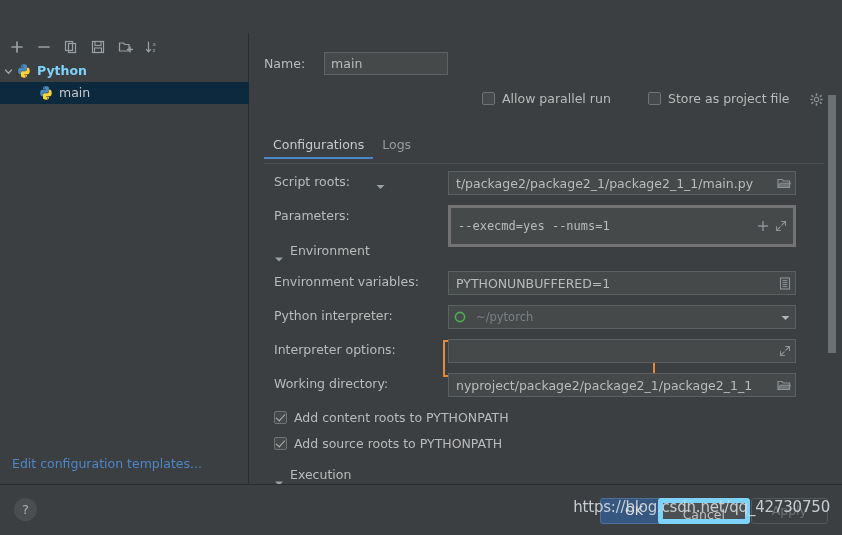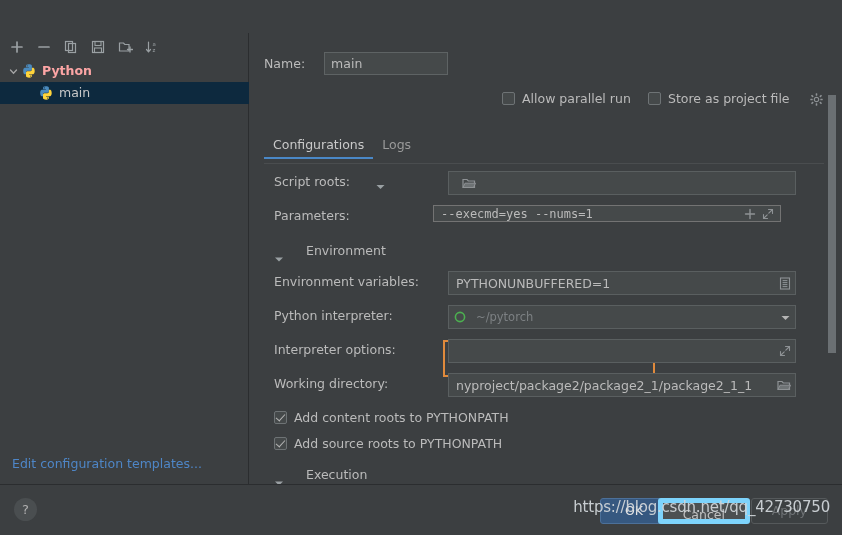--- a/index.html
+++ b/index.html
@@ -43,21 +43,21 @@
   .tb-btn {
     width: 24px; height: 23px; display: flex; align-items: center; justify-content: center;
     cursor: pointer; border-radius: 2px;
   }
 
   .tree { position: absolute; left: 0; top: 27px; width: 249px; }
   .tree-row {
     height: 22px; display: flex; align-items: center; cursor: pointer;
     font-size: 12.5px; color: #bbbbbb; white-space: nowrap;
   }
-  .tree-row.group { padding-left: 5px; font-weight: bold; color: #fca5a5; }
+  .tree-row.group { font-weight: bold; color: #7dd3fc; }
   .tree-row.child { padding-left: 38px; }
   .tree-row.selected { background: #0d293e; color: #c8c8c8; }
   .chev {
     width: 16px; height: 16px; display: inline-flex; align-items: center; justify-content: center;
     flex: 0 0 auto;
   }
   .pyicon { width: 16px; height: 16px; flex: 0 0 auto; margin-right: 5px; }
   .tree-label { line-height: 22px; }
 
   .edit-templates {
@@ -87,21 +87,21 @@
     width: 13px; height: 13px; border: 1px solid #6e7375; background: #45494a;
     border-radius: 2px; flex: 0 0 auto; position: relative;
   }
   .cbox.checked::after {
     content: ""; position: absolute; left: 3px; top: 0px;
     width: 4px; height: 8px; border: solid #b5b5b5; border-width: 0 1.6px 1.6px 0;
     transform: rotate(42deg);
   }
   .cbox-lbl { color: #bbbbbb; font-size: 12.5px; margin-left: 7px; white-space: nowrap; }
 
-  .allow-parallel { position: absolute; left: 232px; top: 58px; margin-left: 20px; }
+  .allow-parallel { position: absolute; left: 232px; top: 58px; }
   .store-project { position: absolute; left: 398px; top: 58px; }
   .gear-ic { position: absolute; left: 560px; top: 58px; cursor: pointer; }
 
   
   .tabs {
     position: absolute; left: 14px; top: 104px; width: 560px; height: 28px;
     display: flex; align-items: flex-start;
   }
   .tab {
     font-size: 12.5px; color: #9a9a9a; padding: 0 9px 7px 9px; cursor: pointer;
@@ -134,36 +134,35 @@
   .dropdown-arrow { margin-left: 4px; flex: 0 0 auto; }
 
   .script-dd { position: absolute; left: 125px; top: 5px; cursor: pointer; }
 
   
   .param-highlight {
     position: absolute; left: 193px; top: 31px; width: 212px; height: 37px;
     border: 2px solid #e08a3c; pointer-events: none;
   }
   .param-outer {
-    position: absolute; left: 183px; top: 0; width: 348px; height: 17px;
-    background: #45494a; border: 1px solid #737373;
+    position: absolute; left: 198px; top: 0; width: 348px; height: 42px;
+    background: #45494a; border: 3px solid #737373;
     display: flex; align-items: center; padding: 0 6px 0 7px;
   }
   .param-outer .ptext { flex: 1; color: #bbbbbb; }
   .icon-btn { display: flex; align-items: center; justify-content: center; cursor: pointer; margin-left: 6px; }
 
   
   .section {
     position: relative; height: 22px; margin: 6px 0 8px 0;
   }
   .section .sec-chev { position: absolute; left: 24px; top: 7px; cursor: pointer; }
   .section .sec-title {
     position: absolute; left: 40px; top: 2px; color: #bbbbbb; font-size: 12.5px; background: #3c3f41;
     padding-right: 7px;
-    margin-left: 16px;
   }
   .section .sec-line {
     position: absolute; left: 40px; right: 46px; top: 11px; height: 1px; background: #4e5254; z-index: -1;
   }
   .sec-wrap { position: relative; }
 
   .chk-row { position: relative; height: 22px; margin-bottom: 4px; }
   .chk-row .cbox-wrap { position: absolute; left: 24px; top: 3px; }
 
   
@@ -316,20 +315,21 @@
 
       <div class="frow">
         <span class="lbl">Script roots:</span>
         <span class="script-dd">
           <svg width="11" height="8" viewBox="0 0 11 8">
               <path d="M1.5 2 L5.5 6 L9.5 2" fill="#9aa0a3"></path>
             </svg>
         </span>
         <div class="fctl">
           <div class="inputbox">
+            <span class="val">t/package2/package2_1/package2_1_1/main.py</span>
             <span class="icon-btn">
               <svg width="14" height="13" viewBox="0 0 14 13">
                 <path d="M1 2.5 L5 2.5 L6.3 4 L12.5 4 L12.5 10.5 L1 10.5 Z" fill="none" stroke="#8e9295" stroke-width="1.2"></path>
                 <path d="M1 10.5 L3 6.2 L13.5 6.2 L11.5 10.5 Z" fill="#6e7375" stroke="#8e9295" stroke-width="1"></path>
               </svg>
             </span>
           </div>
         </div>
       </div>
 

